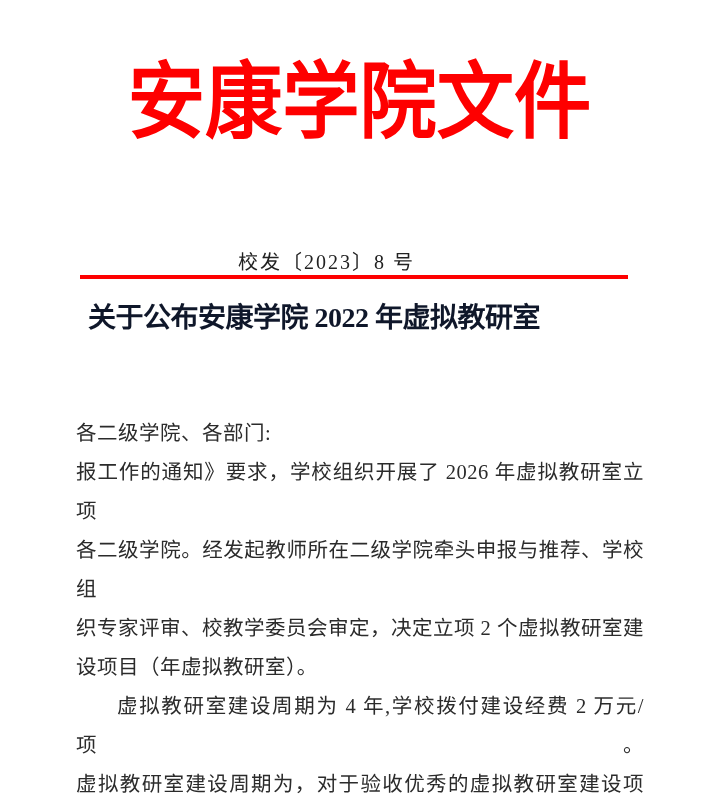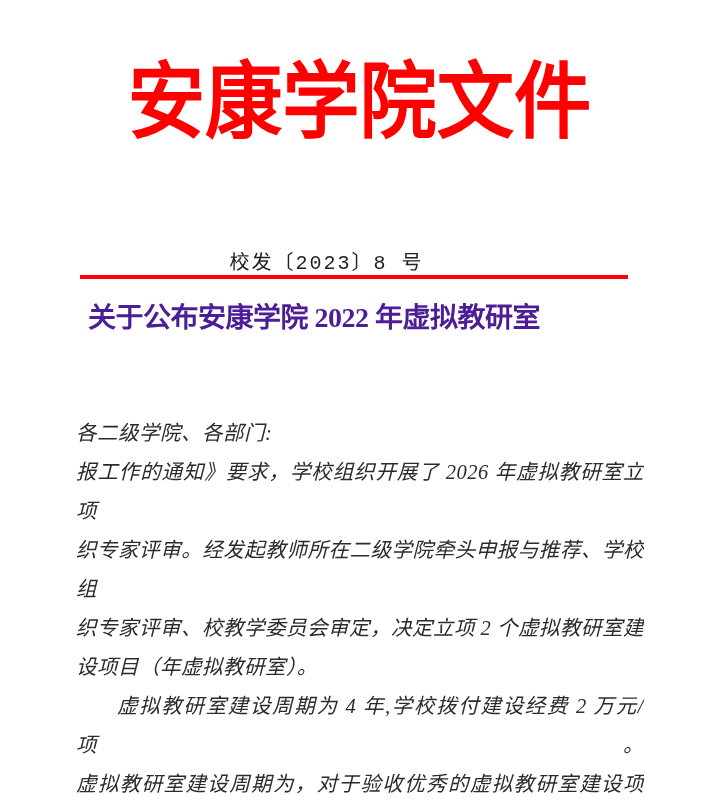--- a/index.html
+++ b/index.html
@@ -31,57 +31,55 @@
   .doc-number {
     position: absolute;
     top: 243px;
     left: 0;
     width: 653px;
     text-align: center;
     color: #222222;
     font-size: 20px;
     letter-spacing: 2px;
     white-space: nowrap;
-    font-family: Liberation Mono, monospace;
   }
   .red-divider {
     position: absolute;
     top: 272px;
     left: 80px;
     width: 548px;
     height: 4px;
     background: var(--accent);
   }
   .subject {
     position: absolute;
     top: 297px;
     left: 0;
     width: 628px;
     text-align: center;
-    color: #4c1d95;
+    color: #0f172a;
     font-weight: bold;
     font-size: 28px;
     line-height: 36px;
     letter-spacing: -0.5px;
   }
   .body-block {
     position: absolute;
     top: 411px;
     left: 76px;
     width: 568px;
     color: var(--body-ink);
     font-size: 20.5px;
     line-height: 39px;
     letter-spacing: 0.5px;
   }
   .line {
     text-align: justify;
     min-height: 39px;
     overflow: hidden;
-    font-style: italic;
   }
   .line.full { text-align-last: justify; }
   .line.indent { text-indent: 2em; }
 </style>
 </head>
 <body>
 
 <div class="page">
 
   <div class="letterhead">安康学院文件</div>
@@ -90,21 +88,21 @@
 
   <div class="red-divider"></div>
 
   <div class="subject">
     <div>关于公布安康学院 2022 年虚拟教研室</div>
   </div>
 
   <div class="body-block">
     <div class="line">各二级学院、各部门:</div>
     <div class="line full">报工作的通知》要求，学校组织开展了 2026 年虚拟教研室立项</div>
-    <div class="line full">织专家评审。经发起教师所在二级学院牵头申报与推荐、学校组</div>
+    <div class="line full">各二级学院。经发起教师所在二级学院牵头申报与推荐、学校组</div>
     <div class="line full">织专家评审、校教学委员会审定，决定立项 2 个虚拟教研室建</div>
     <div class="line">设项目（年虚拟教研室）。</div>
     <div class="line full indent">虚拟教研室建设周期为 4 年,学校拨付建设经费 2 万元/项。</div>
     <div class="line full">虚拟教研室建设周期为，对于验收优秀的虚拟教研室建设项</div>
     <div class="line full">目可优先立项新一批建设项目；对于验收不合格的虚拟教研室</div>
   </div>
 
 </div>
 
 </body></html>

